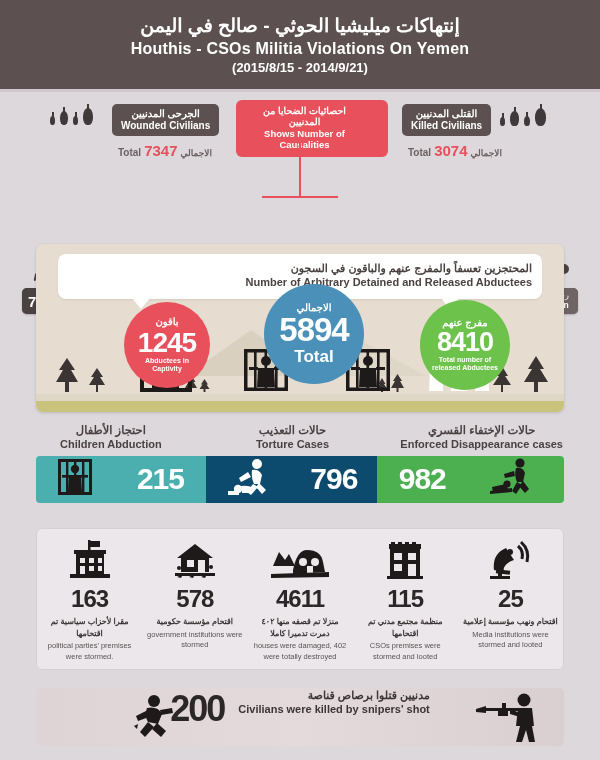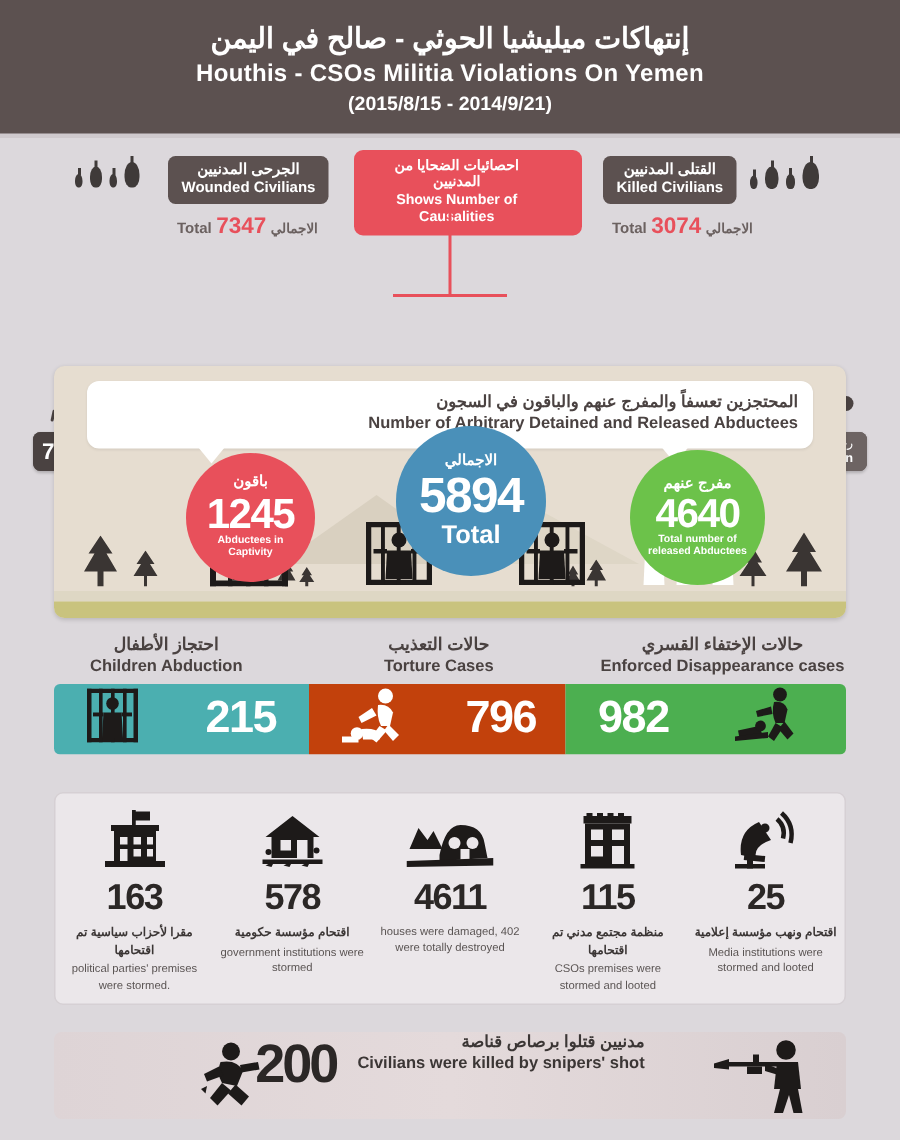--- a/index.html
+++ b/index.html
@@ -165,21 +165,21 @@
   .stats3 { position:absolute; left:36px; top:424px; width:528px; }
   .s3-heads { display:flex;gap:32px; }
   .s3-head { text-align:center; line-height:1.2; padding-bottom:5px; }
   .s3-head .ar { font-size:11.5px; font-weight:bold; color:#4a4241; direction:rtl; display:block; }
   .s3-head .en { font-size:11px; font-weight:bold; color:#4a4241; display:block; }
   .s3-bars { display:flex; height:47px; border-radius:4px; overflow:hidden; }
   .s3-bar { display:flex; align-items:center; justify-content:space-around; flex:1;
             color:#ffffff; position:relative; }
   .s3-bar .n { font-size:30px; font-weight:bold; letter-spacing:-1px; }
   .b-teal { background:#4bafb0; }
-  .b-purple { background:#c2410c; }
+  .b-purple { background:#0c4a6e; }
   .b-green { background:#4caf50; }
 
   
   .inst {
     position:absolute; left:36px; top:528px; width:528px; height:142px;
     background:#ebe7ea; border:1px solid #d6d0d4; border-radius:6px;
     display:flex; align-items:flex-start; padding-top:8px;
   }
   .inst-col { flex:1; text-align:center; padding:0 4px; }
   .inst-icon { height:46px; display:flex; align-items:center; justify-content:center; }
@@ -507,21 +507,21 @@
     <span class="big">1245</span>
     <span class="sub">Abductees in Captivity</span>
   </div>
   <div class="circle c-blue">
     <span class="ar">الاجمالي</span>
     <span class="big">5894</span>
     <span class="total">Total</span>
   </div>
   <div class="circle c-green">
     <span class="ar">مفرج عنهم</span>
-    <span class="big">4640</span>
+    <span class="big">8410</span>
     <span class="sub">Total number of released Abductees</span>
   </div>
 </div>
 
 <div class="stats3">
   <div class="s3-heads">
     <div class="s3-head" style="flex:1">
       <span class="ar">احتجاز الأطفال</span>
       <span class="en">Children Abduction</span>
     </div>
@@ -633,20 +633,21 @@
       <svg width="58" height="40" viewBox="0 0 58 40" fill="#1d1a19">
         <path d="M2 26 L8 12 L14 20 L18 14 L24 26 Z"></path>
         <path d="M22 30 Q26 10 36 10 Q50 10 52 22 L54 32 L22 34 Z"></path>
         <circle cx="32" cy="22" r="4" fill="#ebe7ea"></circle>
         <circle cx="44" cy="22" r="4" fill="#ebe7ea"></circle>
         <rect x="36" y="26" width="6" height="8" fill="#ebe7ea"></rect>
         <path d="M0 34 L58 32 L58 37 L0 38 Z"></path>
       </svg>
     </div>
     <div class="inst-n">4611</div>
+    <div class="inst-ar">منزلا تم قصفه منها ٤٠٢ دمرت تدميرا كاملا</div>
     <div class="inst-en">houses were damaged, 402 were totally destroyed</div>
   </div>
 
   <div class="inst-col">
     <div class="inst-icon">
       <svg width="40" height="40" viewBox="0 0 40 40" fill="#1d1a19">
         <rect x="4" y="4" width="32" height="5"></rect>
         <rect x="6" y="2" width="4" height="3"></rect>
           <rect x="13" y="2" width="4" height="3"></rect>
         <rect x="20" y="2" width="4" height="3"></rect>

